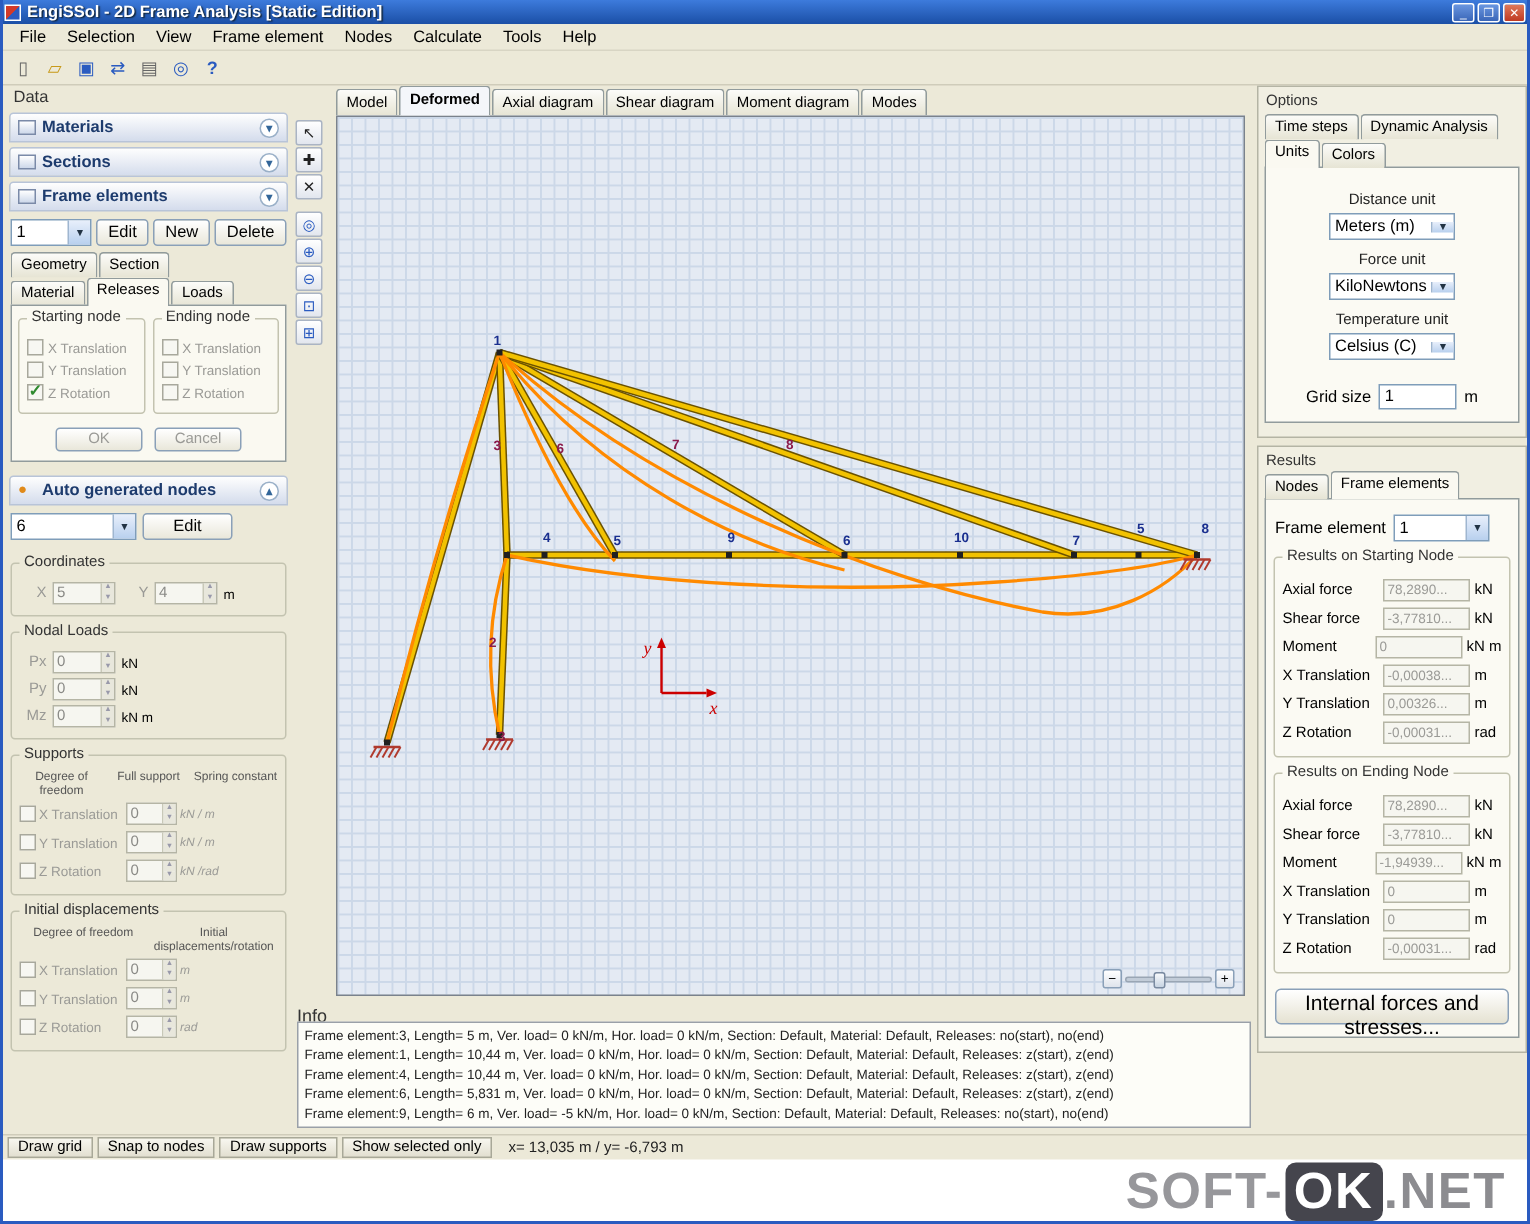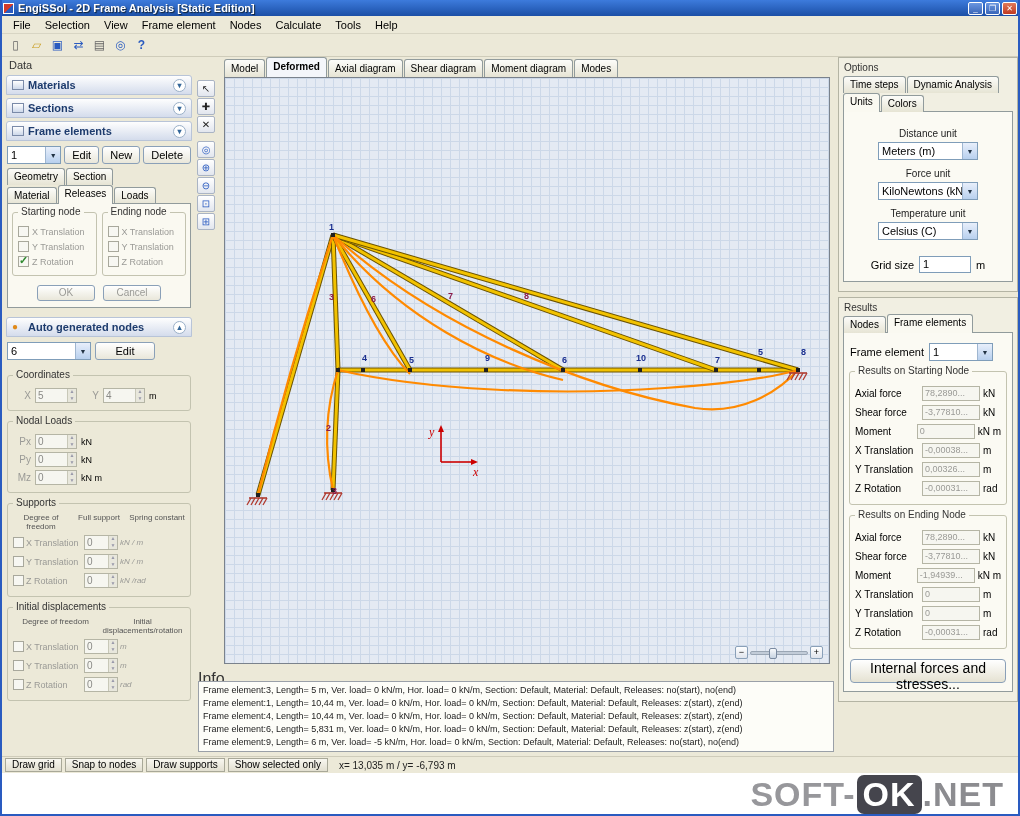--- a/index.html
+++ b/index.html
@@ -91,34 +91,34 @@
     background-color:#e4eaf3;
     background-image:linear-gradient(#ccd8e8 1px, transparent 1px), linear-gradient(90deg,#ccd8e8 1px, transparent 1px);
     background-size:9px 9px; overflow:hidden; }
   .canvas svg { position:absolute; left:0; top:0; }
   .zoomctl { position:absolute; right:6px; bottom:4px; display:flex; align-items:center; gap:2px; }
   .zbtn { width:13px; height:13px; border:1px solid #8aa0b8; background:linear-gradient(#fff,#dfe4ec); border-radius:2px; font-size:9px; line-height:9px; padding:0; cursor:pointer; }
   .ztrack { width:58px; height:4px; background:#c2ccd8; border:1px solid #9aa6b4; border-radius:2px; position:relative; }
   .zthumb { position:absolute; left:18px; top:-4px; width:8px; height:11px; background:linear-gradient(#f8fafc,#c8d4e2); border:1px solid #7a8aa0; border-radius:2px; }
 
   
-  .infoT { position:absolute; left:196px; top:670px; font-size:16px; color:#333; }
+  .infoT { position:absolute; left:196px; top:670px; font-size:12px; color:#333; }
   .infoB { position:absolute; left:196px; top:681px; width:636px; height:71px; background:#fdfdf8; border:1px solid #9aa0a8; padding:2px 4px; overflow:hidden; }
   .infoB div { font-size:9px; line-height:13px; color:#222; white-space:nowrap; }
 
   
   .right { position:absolute; left:836px; top:57px; width:180px; }
   .sidebox { border:1px solid #b4b4a4; background:#f1efe2; padding:3px 3px 8px 3px; margin-bottom:5px; }
   .sbt { font-size:10px; color:#333; padding:1px 2px 3px 2px; }
   .rtabs { display:flex; padding:0 1px; position:relative; z-index:2; }
   .rtabs .tab { font-size:10px; }
   .rpane { border:1px solid #919b9c; background:#fbfaf3; margin:0 1px; position:relative; top:-1px; padding:8px 4px; }
   .olabel { text-align:center; font-size:10px; color:#222; margin-top:8px; }
   .ocombo { display:flex; justify-content:center; margin-top:3px; }
-  .ocombo .combo { width:100px; }
+  .ocombo .combo { width:84px;align-items:center; }
   .gsrow { display:flex; align-items:center; justify-content:center; gap:5px; margin-top:16px; }
   .gsrow .tbox { width:52px; }
   .ferow { display:flex; align-items:center; gap:5px; margin:2px 2px 10px 2px; }
   .rgrp { border:1px solid #c3c3b0; border-radius:3px; position:relative; padding:10px 3px 4px 3px; margin:4px 1px 10px 1px; background:#fbfaf3; }
   .rgrp > .gt { position:absolute; top:-7px; left:5px; background:#fbfaf3; padding:0 3px; font-size:10px; color:#333; white-space:nowrap; }
   .rrow { display:flex; align-items:center; gap:3px; margin:4px 2px; }
   .rrow .rl { width:64px; font-size:10px; }
   .rrow .vbox { width:58px; flex:none; }
   .rrow .ru { font-size:10px; white-space:nowrap; }
   .ibtn { display:block; margin:4px auto 0 auto; width:156px; height:24px; border:1px solid #8aa0b8; border-radius:4px; background:linear-gradient(#ffffff,#e5e2d2); font-size:14px; cursor:pointer; }

